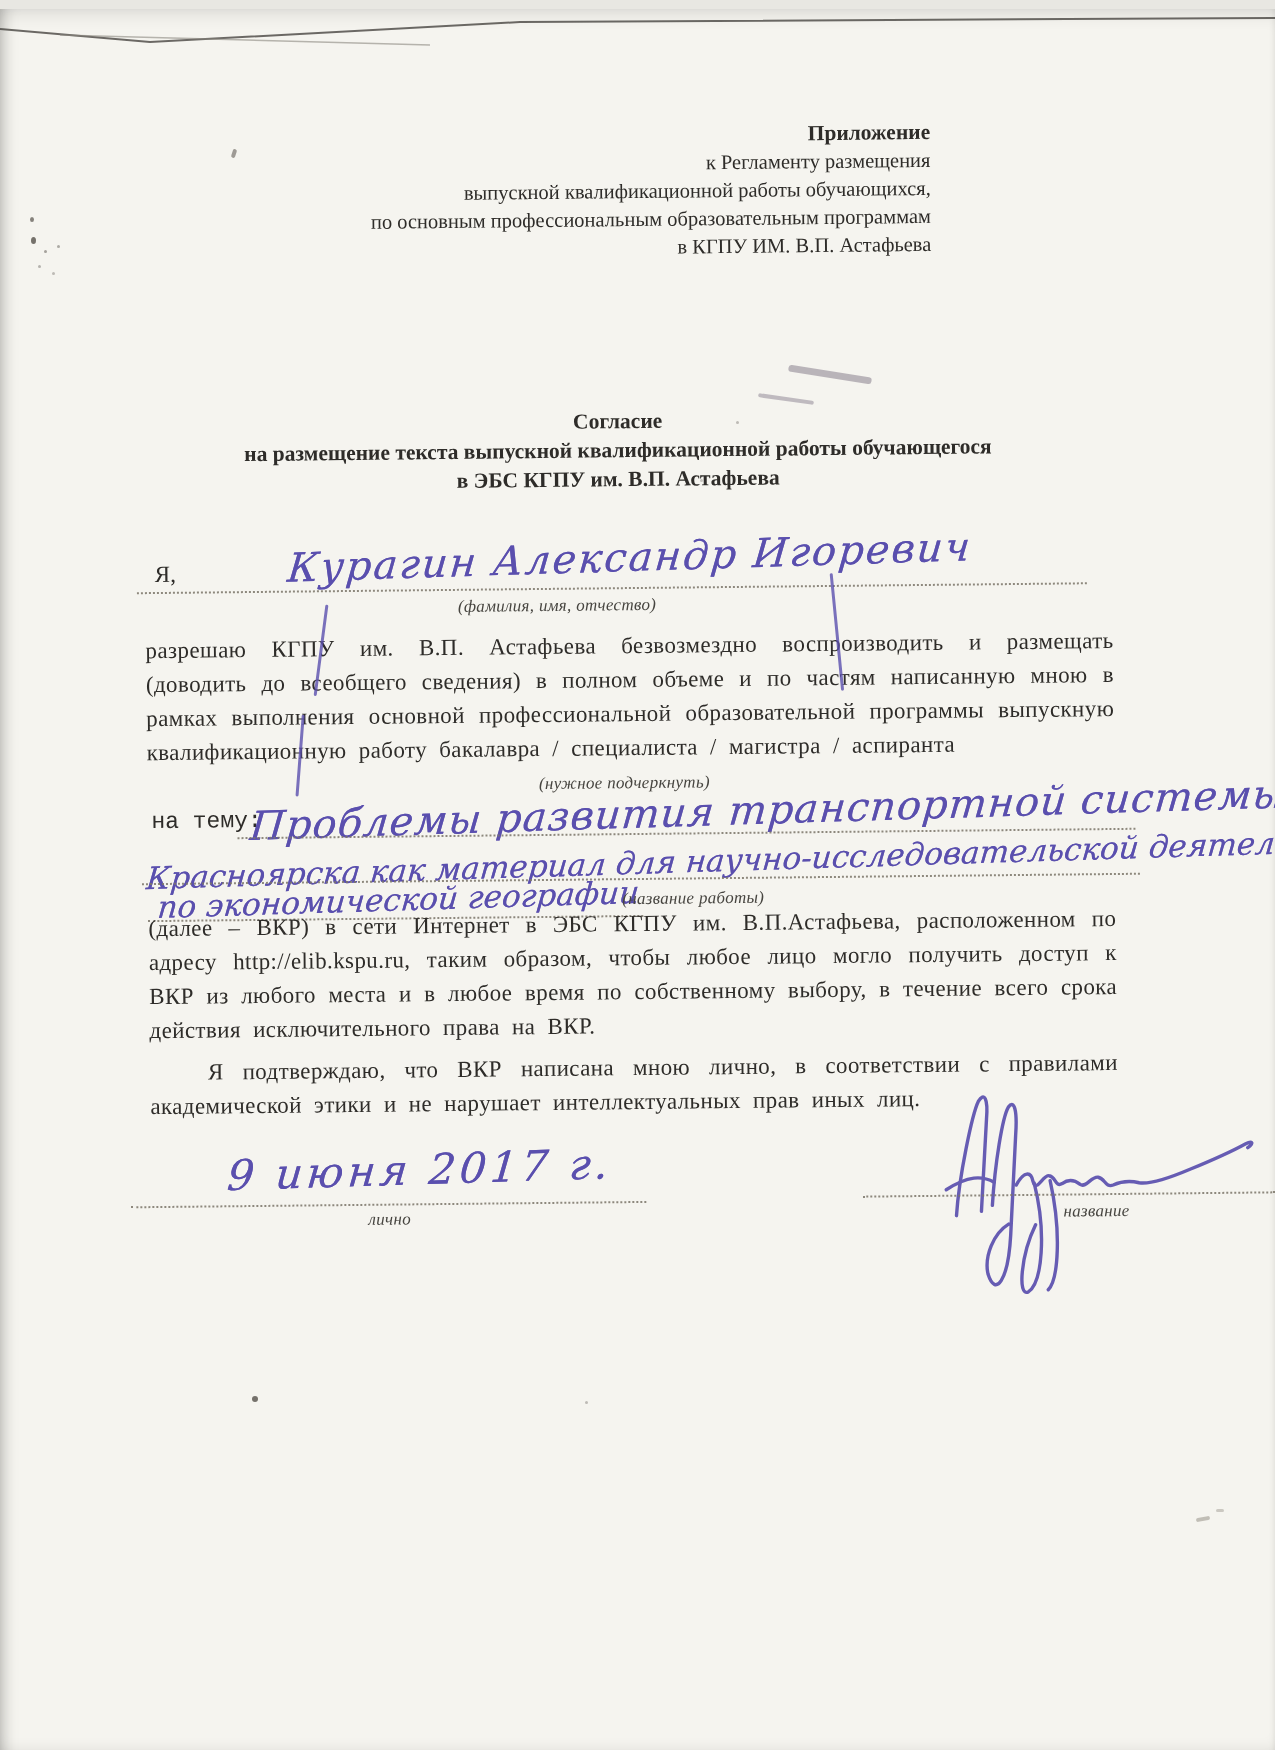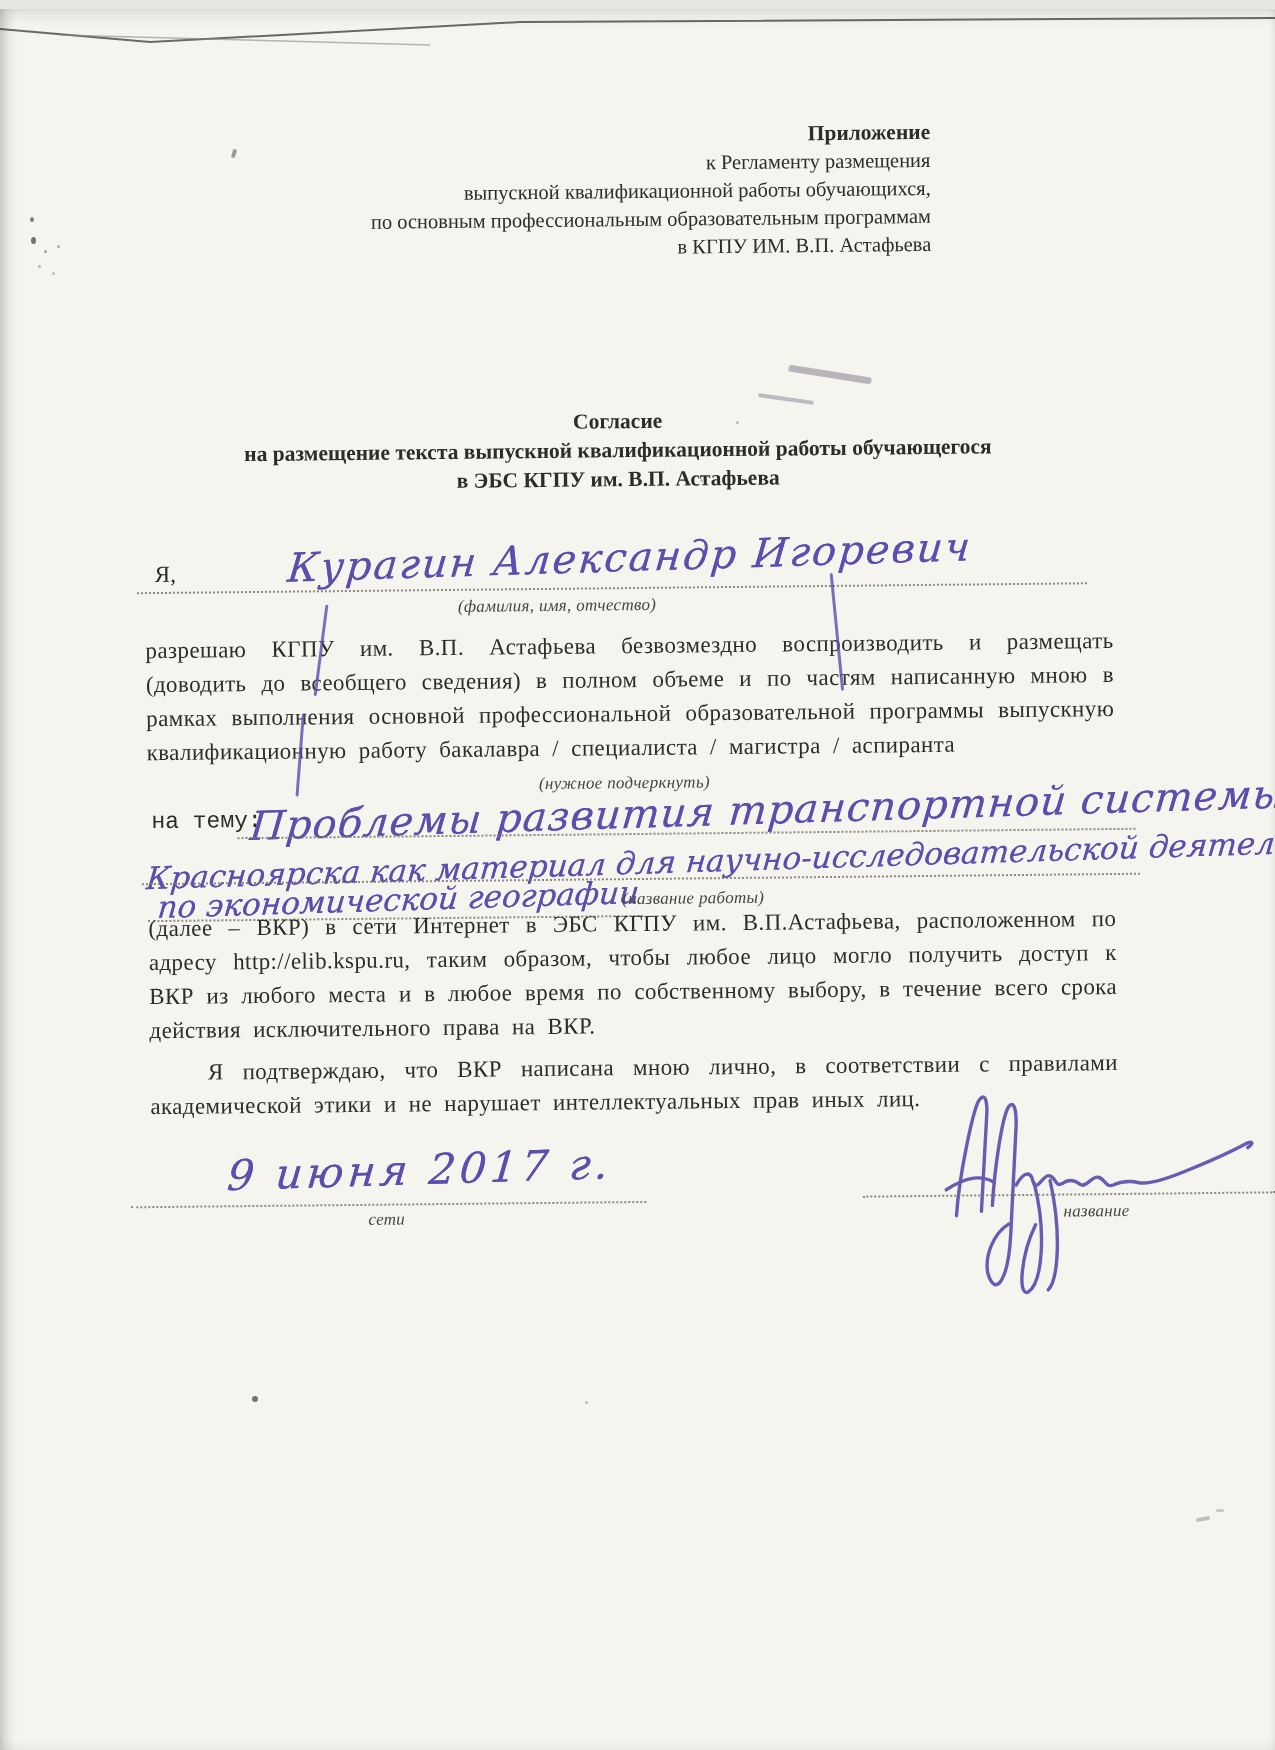--- a/index.html
+++ b/index.html
@@ -99,21 +99,21 @@
     <div class="abs caption" style="top:880px;left:622px;">(название работы)</div>
 
     <div class="abs para print" style="top:898px;">(далее – ВКР) в сети Интернет в ЭБС КГПУ им. В.П.Астафьева, расположенном по адресу http://elib.kspu.ru, таким образом, чтобы любое лицо могло получить доступ к ВКР из любого места и в любое время по собственному выбору, в течение всего срока действия исключительного права на ВКР.</div>
 
     <div class="abs para print" style="top:1042px;text-indent:58px;">Я подтверждаю, что ВКР написана мною лично, в соответствии с правилами академической этики и не нарушает интеллектуальных прав иных лиц.</div>
 
     <div class="abs hand" style="top:1138px;left:225px;font-size:42px;letter-spacing:4px;">
       <span class="skew">9 июня 2017 г.</span>
     </div>
     <div class="abs rule" style="top:1192px;left:128px;width:515px;"></div>
-    <div class="abs caption" style="top:1198px;left:365px;">сети</div>
+    <div class="abs caption" style="top:1198px;left:365px;">лично</div>
 
     <svg class="abs" style="top:1078px;left:925px;width:345px;height:225px;" viewBox="0 0 345 225" aria-hidden="true">
       <g fill="none" stroke="var(--ink)" stroke-width="3.4" stroke-linecap="round" opacity="0.92">
         <path d="M 28,132 C 31,92 45,30 51,18 C 57,8 61,15 59,36 L 53,128"></path>
         <path d="M 18,106 C 40,92 54,92 66,99"></path>
         <path d="M 64,122 C 67,80 75,34 81,24 C 87,16 90,27 88,52 L 82,152 C 79,198 66,214 59,191 C 55,173 65,150 80,141"></path>
         <path d="M 88,102 C 96,88 103,88 105,99 C 108,110 115,92 121,93 C 128,94 127,105 134,101 C 141,96 147,98 152,102 C 158,106 163,94 170,95 C 177,96 177,106 185,103 C 194,99 203,99 211,101 C 222,103 245,95 262,88 C 282,80 305,70 318,63 C 324,60 327,62 320,67"></path>
         <path d="M 106,100 C 118,150 113,200 99,209 C 88,214 92,172 107,142"></path>
         <path d="M 122,98 C 133,150 129,197 119,207"></path>
       </g>

